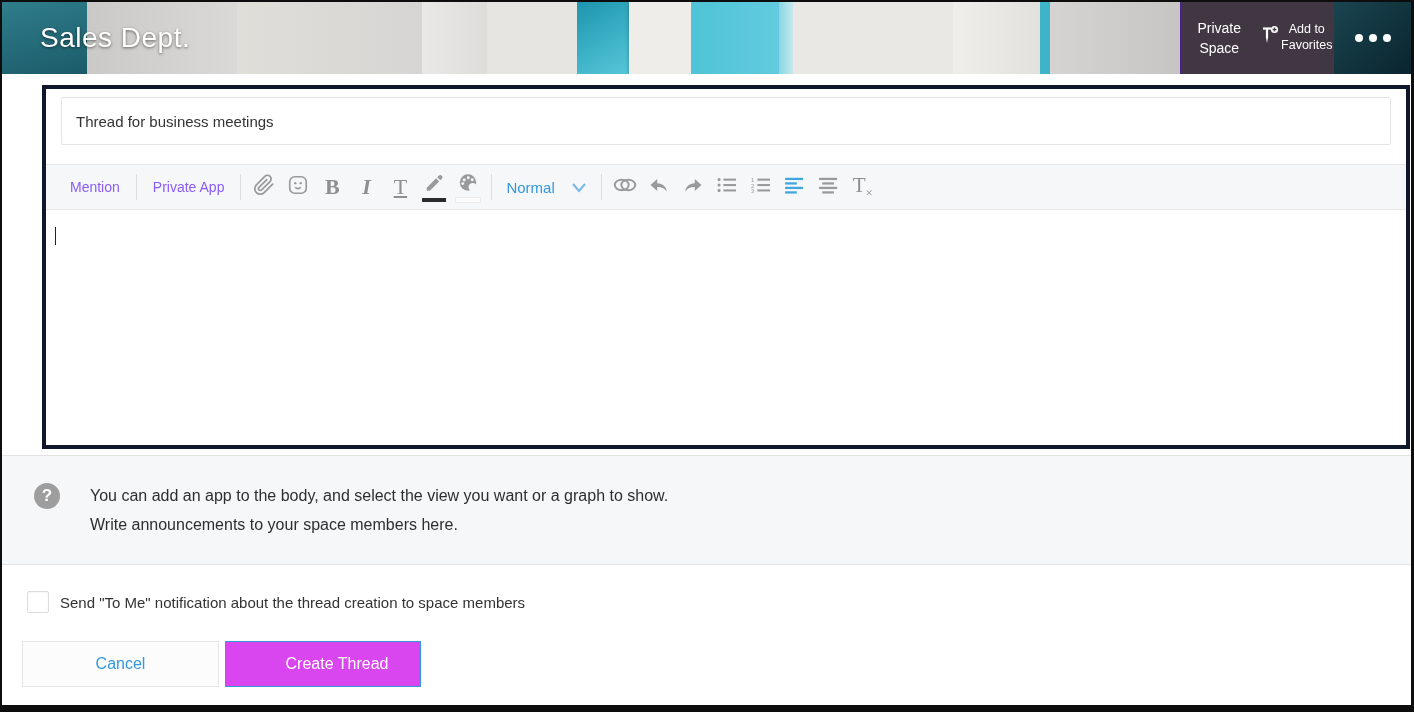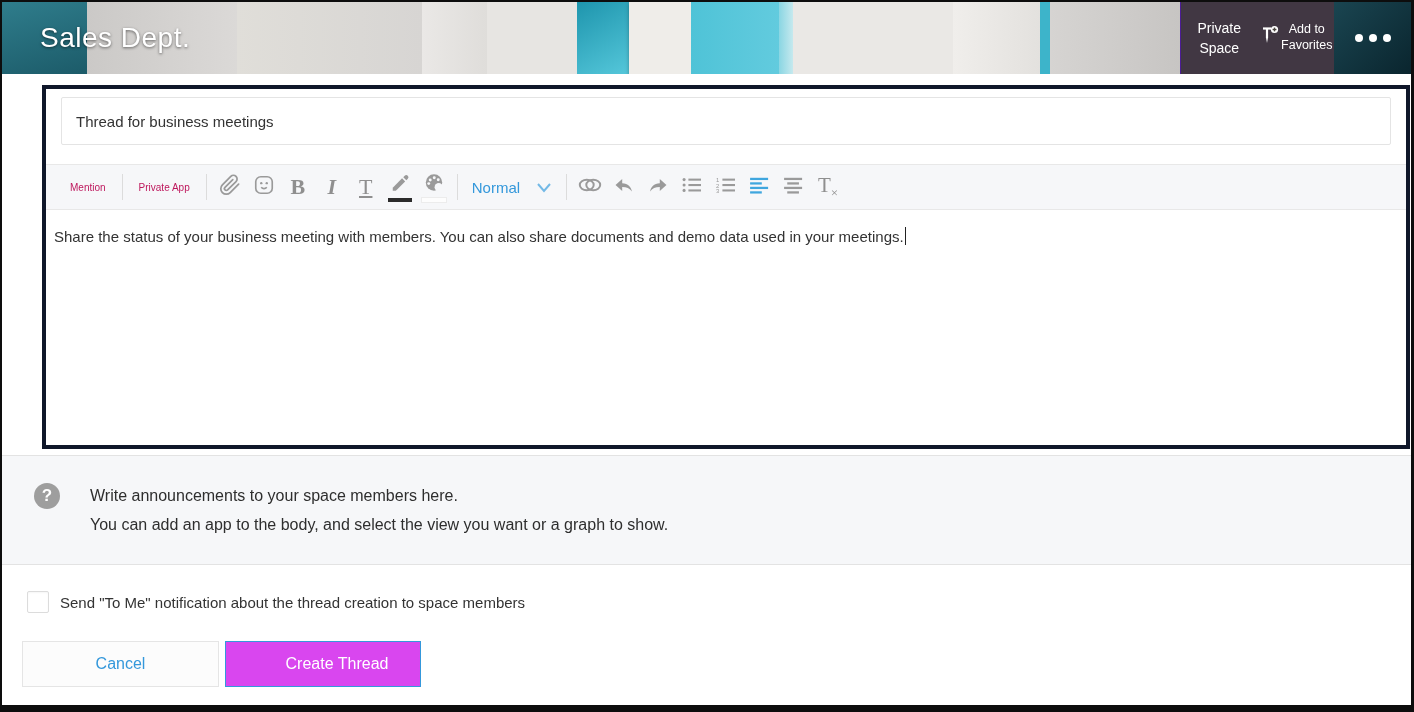--- a/index.html
+++ b/index.html
@@ -77,21 +77,21 @@
     padding: 0 14px; font-size: 15px; color: #333;
     font-family: "Liberation Sans", sans-serif;
     outline: none; background: #fff;
   }
   .toolbar {
     margin-top: 19px; height: 46px;
     background: #f6f7f9;
     border-top: 1px solid #e8e8e8; border-bottom: 1px solid #e8e8e8;
     display: flex; align-items: center; padding: 0 14px;
   }
-  .tb-link { color: #be185d; font-size: 10px; cursor: pointer; padding: 0 10px; }
+  .tb-link { color: #8b5cf6; font-size: 14px; cursor: pointer; padding: 0 10px; }
   .tb-sep { width: 1px; height: 26px; background: #dcdcdc; margin: 0 6px; }
   .tb-btn {
     display: flex; flex-direction: column; align-items: center; justify-content: center;
     min-width: 34px; padding: 0 2px; cursor: pointer; color: #9a9a9a;
   }
   .tb-btn .serif { font-family: "Liberation Serif", serif; font-size: 22px; color: #8f8f8f; line-height: 1; }
   .tb-btn .serif.b { font-weight: bold; }
   .tb-btn .serif.i { font-style: italic; font-weight: bold; }
   .tb-btn .serif.u { text-decoration: underline; }
   .swatch { width: 24px; height: 4px; margin-top: 2px; }
@@ -335,29 +335,29 @@
           </svg>
         </span>
       </span>
 
       <span class="tb-btn">
         <span class="tx">T<sub>×</sub></span>
       </span>
     </div>
 
     <div class="thread-body">
-      <span>Share the status of your business meeting with members. You can also share documents and demo data used in your meetings.</span><span class="caret"></span>
+      <span class="caret"></span>
     </div>
   </div>
 
   <div class="help-note">
     <div class="help-icon">?</div>
     <div class="help-text">
+      <div>You can add an app to the body, and select the view you want or a graph to show.</div>
       <div>Write announcements to your space members here.</div>
-      <div>You can add an app to the body, and select the view you want or a graph to show.</div>
     </div>
   </div>
 
   <div class="notify-row">
     <span class="checkbox" role="checkbox" aria-checked="false"></span>
     <span class="notify-label">Send "To Me" notification about the thread creation to space members</span>
   </div>
 
   <div class="footer">
     <button class="btn btn-cancel">Cancel</button>

